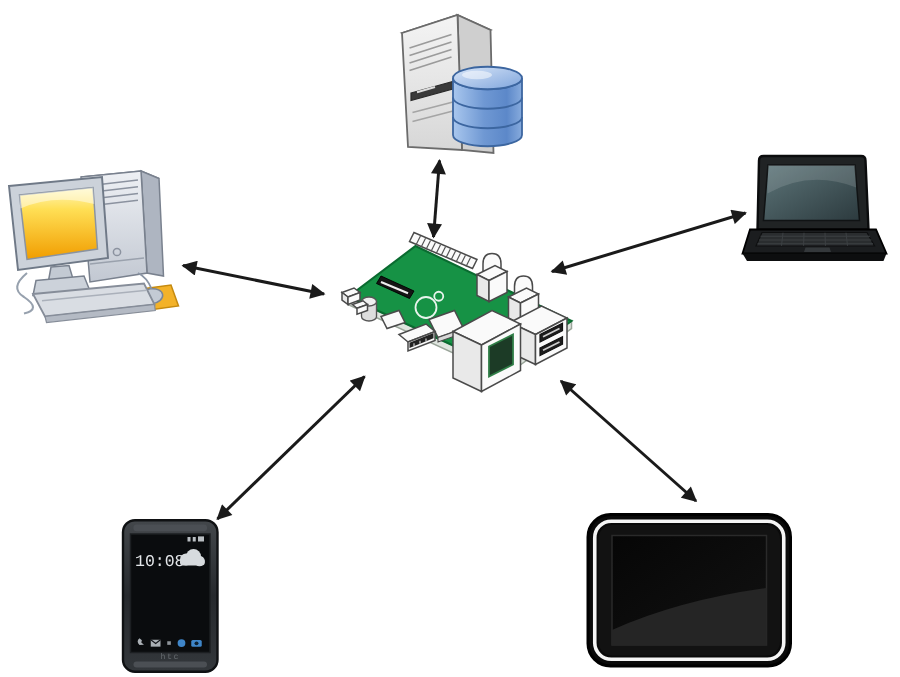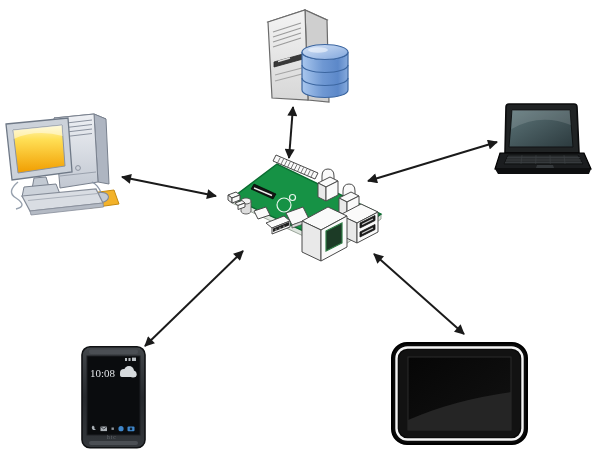--- a/index.html
+++ b/index.html
@@ -1,17 +1,17 @@
 <!DOCTYPE html>
 <html style="--background: #ffffff; --arrow: #1a1a1a; --pi-board-green: #169245; --pi-board-edge: #0a6b30; --database-blue: #6f98d3; --database-blue-dark: #3c66a0; --database-blue-light: #a9c7ee; --server-grey: #e3e3e3; --monitor-screen-yellow: #ffc31f; --monitor-screen-orange: #f19d00; --mousepad-orange: #f3b229; --desktop-grey: #ccd2da; --laptop-screen-teal: #45595d; --laptop-body-black: #1b1d1f; --phone-body-grey: #2c2f33; --tablet-black: #0a0a0a;"><head>
 <meta charset="utf-8">
 <style>
   html,body{margin:0;padding:0;background:#fff;}
   .stage{position:relative;width:600px;height:451px;background:var(--background,#fff);overflow:hidden;
-         font-family:Liberation Serif, serif;}
+         font-family:Liberation Mono, monospace;}
   svg{display:block;}
   .edge-line{stroke:var(--arrow,#1a1a1a);stroke-width:2;}
   .arrowhead{fill:var(--arrow,#1a1a1a);}
   .pi-board{fill:var(--pi-board-green,#169245);stroke:var(--pi-board-edge,#0a6b30);stroke-width:1.4;}
   .pi-edge{fill:#dfe5df;stroke:#9aa59a;stroke-width:1;}
   .comp{fill:#fafafa;stroke:#4a4a4a;stroke-width:1;}
   .comp-side{fill:#e9e9e9;stroke:#4a4a4a;stroke-width:1;}
   .comp-dark{fill:#1d1d1d;stroke:#111;stroke-width:0.8;}
   .db-stroke{stroke:var(--database-blue-dark,#3c66a0);}
   .grey-stroke{stroke:#79818e;}

